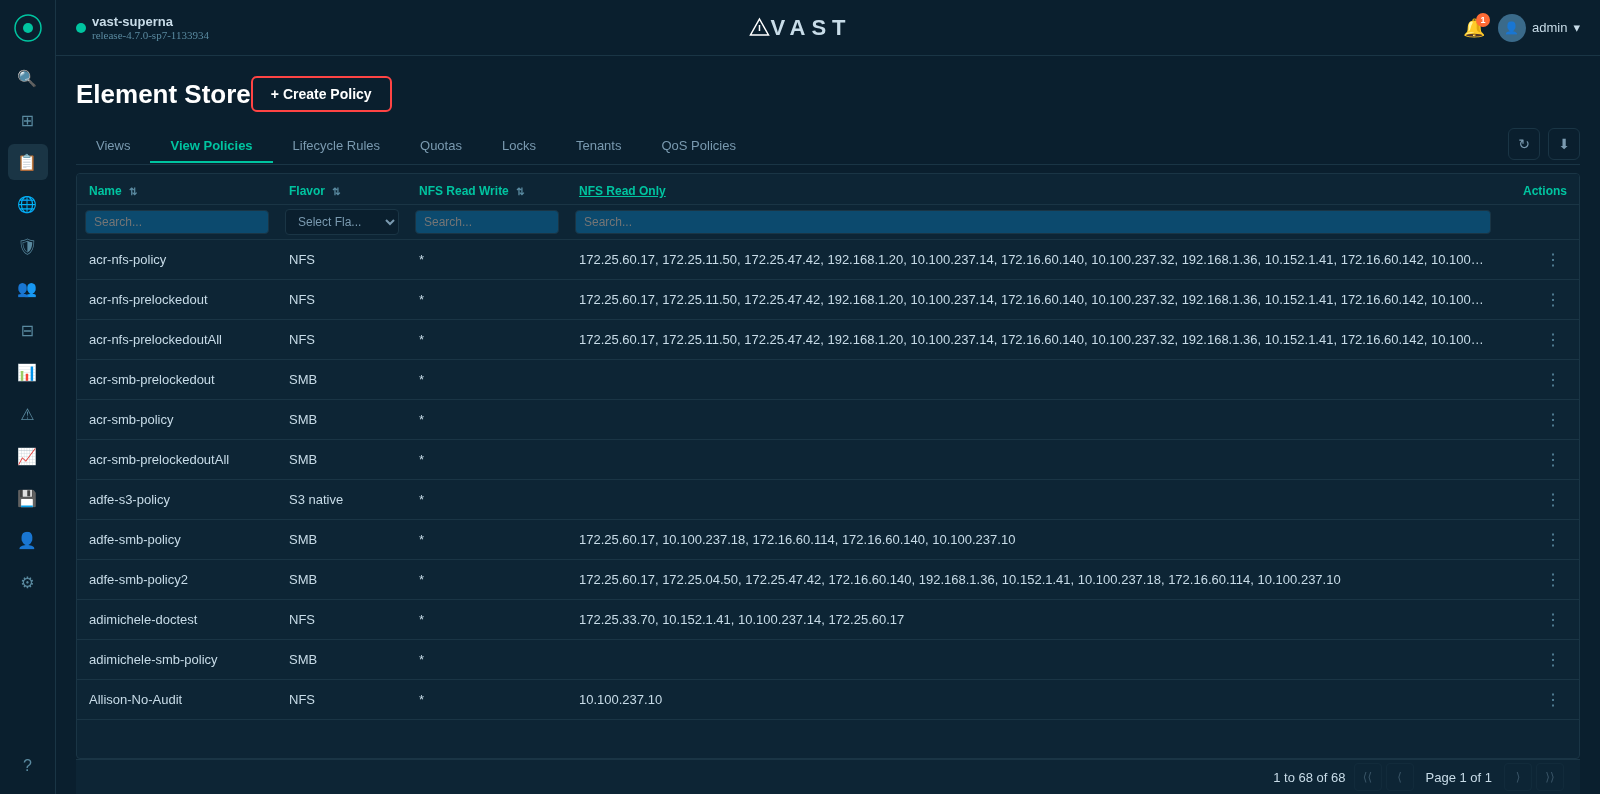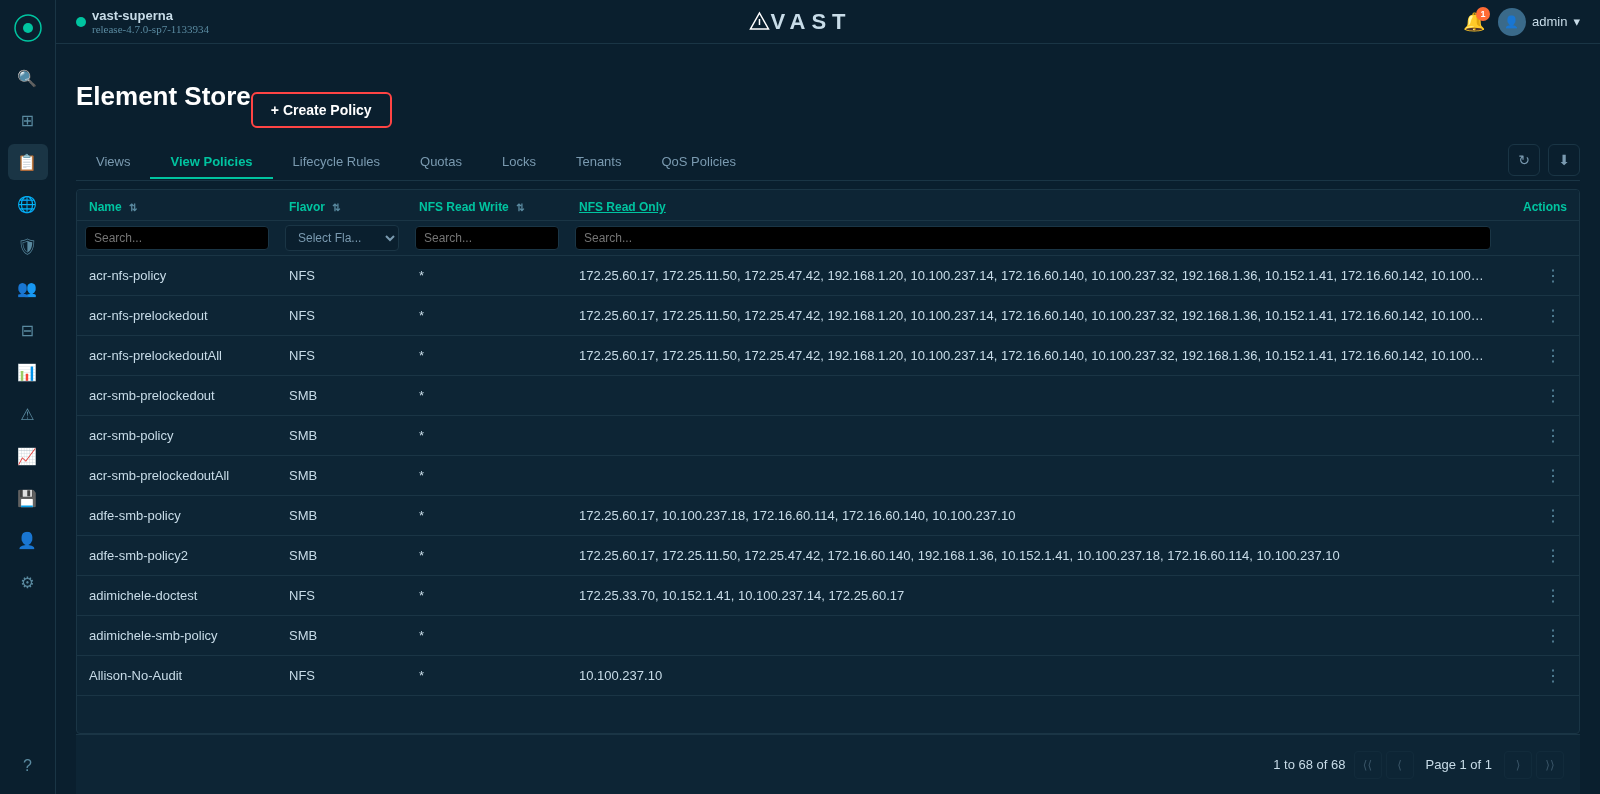--- a/index.html
+++ b/index.html
@@ -50,21 +50,21 @@
     
     .main {
       flex: 1;
       display: flex;
       flex-direction: column;
       overflow: hidden;
     }
 
     
     .topbar {
-      height: 44px;
+      height: 56px;
       display: flex;
       align-items: center;
       justify-content: space-between;
       padding: 0 20px;
       border-bottom: 1px solid #1a3545;
       flex-shrink: 0;
     }
     .topbar-left {
       display: flex;
       align-items: center;
@@ -165,21 +165,20 @@
       border: 2px solid #ff4444;
       color: #ffffff;
       padding: 8px 18px;
       border-radius: 6px;
       cursor: pointer;
       font-size: 14px;
       font-weight: 600;
       display: flex;
       align-items: center;
       gap: 6px;
-      margin-top: 28px;
     }
 
     
     .tabs {
       display: flex;
       gap: 0;
       border-bottom: 1px solid #1a3545;
       margin-bottom: 0;
       align-items: center;
       justify-content: space-between;
@@ -252,21 +251,21 @@
     thead tr:first-child th.col-nfs-ro { color: #00c4a0; text-decoration: underline; }
     thead tr:first-child th.col-actions { color: #00c4a0; text-align: right; }
 
     .sort-icon { font-size: 10px; margin-left: 4px; color: #5a8aa0; }
 
     thead tr.search-row th {
       padding: 4px 8px;
       border-bottom: 1px solid #1a3545;
     }
     .search-input {
-      background: #000000;
+      background: #0c4a6e;
       border: 1px solid #1a3545;
       border-radius: 4px;
       color: #7a9ab0;
       padding: 4px 8px;
       font-size: 12px;
       width: 100%;
     }
     .select-input {
       background: #0a1f2e;
       border: 1px solid #1a3545;
@@ -301,21 +300,21 @@
     }
     .three-dots {
       cursor: pointer;
       font-size: 16px;
       padding: 2px 6px;
       border-radius: 4px;
     }
 
     
     .pagination {
-      height: 60px;
+      height: 35px;
       display: flex;
       align-items: center;
       justify-content: flex-end;
       gap: 8px;
       border-top: 1px solid #1a3545;
       padding: 0 16px;
       font-size: 13px;
       color: #7a9ab0;
       background: #0d2535;
       flex-shrink: 0;
@@ -568,33 +567,42 @@
             <tr>
       <td class="col-name">acr-smb-prelockedoutAll</td>
       <td class="col-flavor">SMB</td>
       <td class="col-nfs-rw">*</td>
       <td class="col-nfs-ro"></td>
       <td class="actions-cell">
         <span class="three-dots">⋮</span>
       </td>
     </tr>
             <tr>
+      <td class="col-name">adfe-s3-policy</td>
+      <td class="col-flavor">S3 native</td>
+      <td class="col-nfs-rw">*</td>
+      <td class="col-nfs-ro"></td>
+      <td class="actions-cell">
+        <span class="three-dots">⋮</span>
+      </td>
+    </tr>
+            <tr>
       <td class="col-name">adfe-smb-policy</td>
       <td class="col-flavor">SMB</td>
       <td class="col-nfs-rw">*</td>
       <td class="col-nfs-ro">172.25.60.17, 10.100.237.18, 172.16.60.114, 172.16.60.140, 10.100.237.10</td>
       <td class="actions-cell">
         <span class="three-dots">⋮</span>
       </td>
     </tr>
             <tr>
       <td class="col-name">adfe-smb-policy2</td>
       <td class="col-flavor">SMB</td>
       <td class="col-nfs-rw">*</td>
-      <td class="col-nfs-ro">172.25.60.17, 172.25.11.50, 172.25.47.42, 172.16.60.140, 192.168.1.36, 10.152.1.41, 10.100.237.18, 172.16.60.114, 10.100.237.10</td>
+      <td class="col-nfs-ro">172.25.60.17, 172.25.04.50, 172.25.47.42, 172.16.60.140, 192.168.1.36, 10.152.1.41, 10.100.237.18, 172.16.60.114, 10.100.237.10</td>
       <td class="actions-cell">
         <span class="three-dots">⋮</span>
       </td>
     </tr>
             <tr>
       <td class="col-name">adimichele-doctest</td>
       <td class="col-flavor">NFS</td>
       <td class="col-nfs-rw">*</td>
       <td class="col-nfs-ro">172.25.33.70, 10.152.1.41, 10.100.237.14, 172.25.60.17</td>
       <td class="actions-cell">

